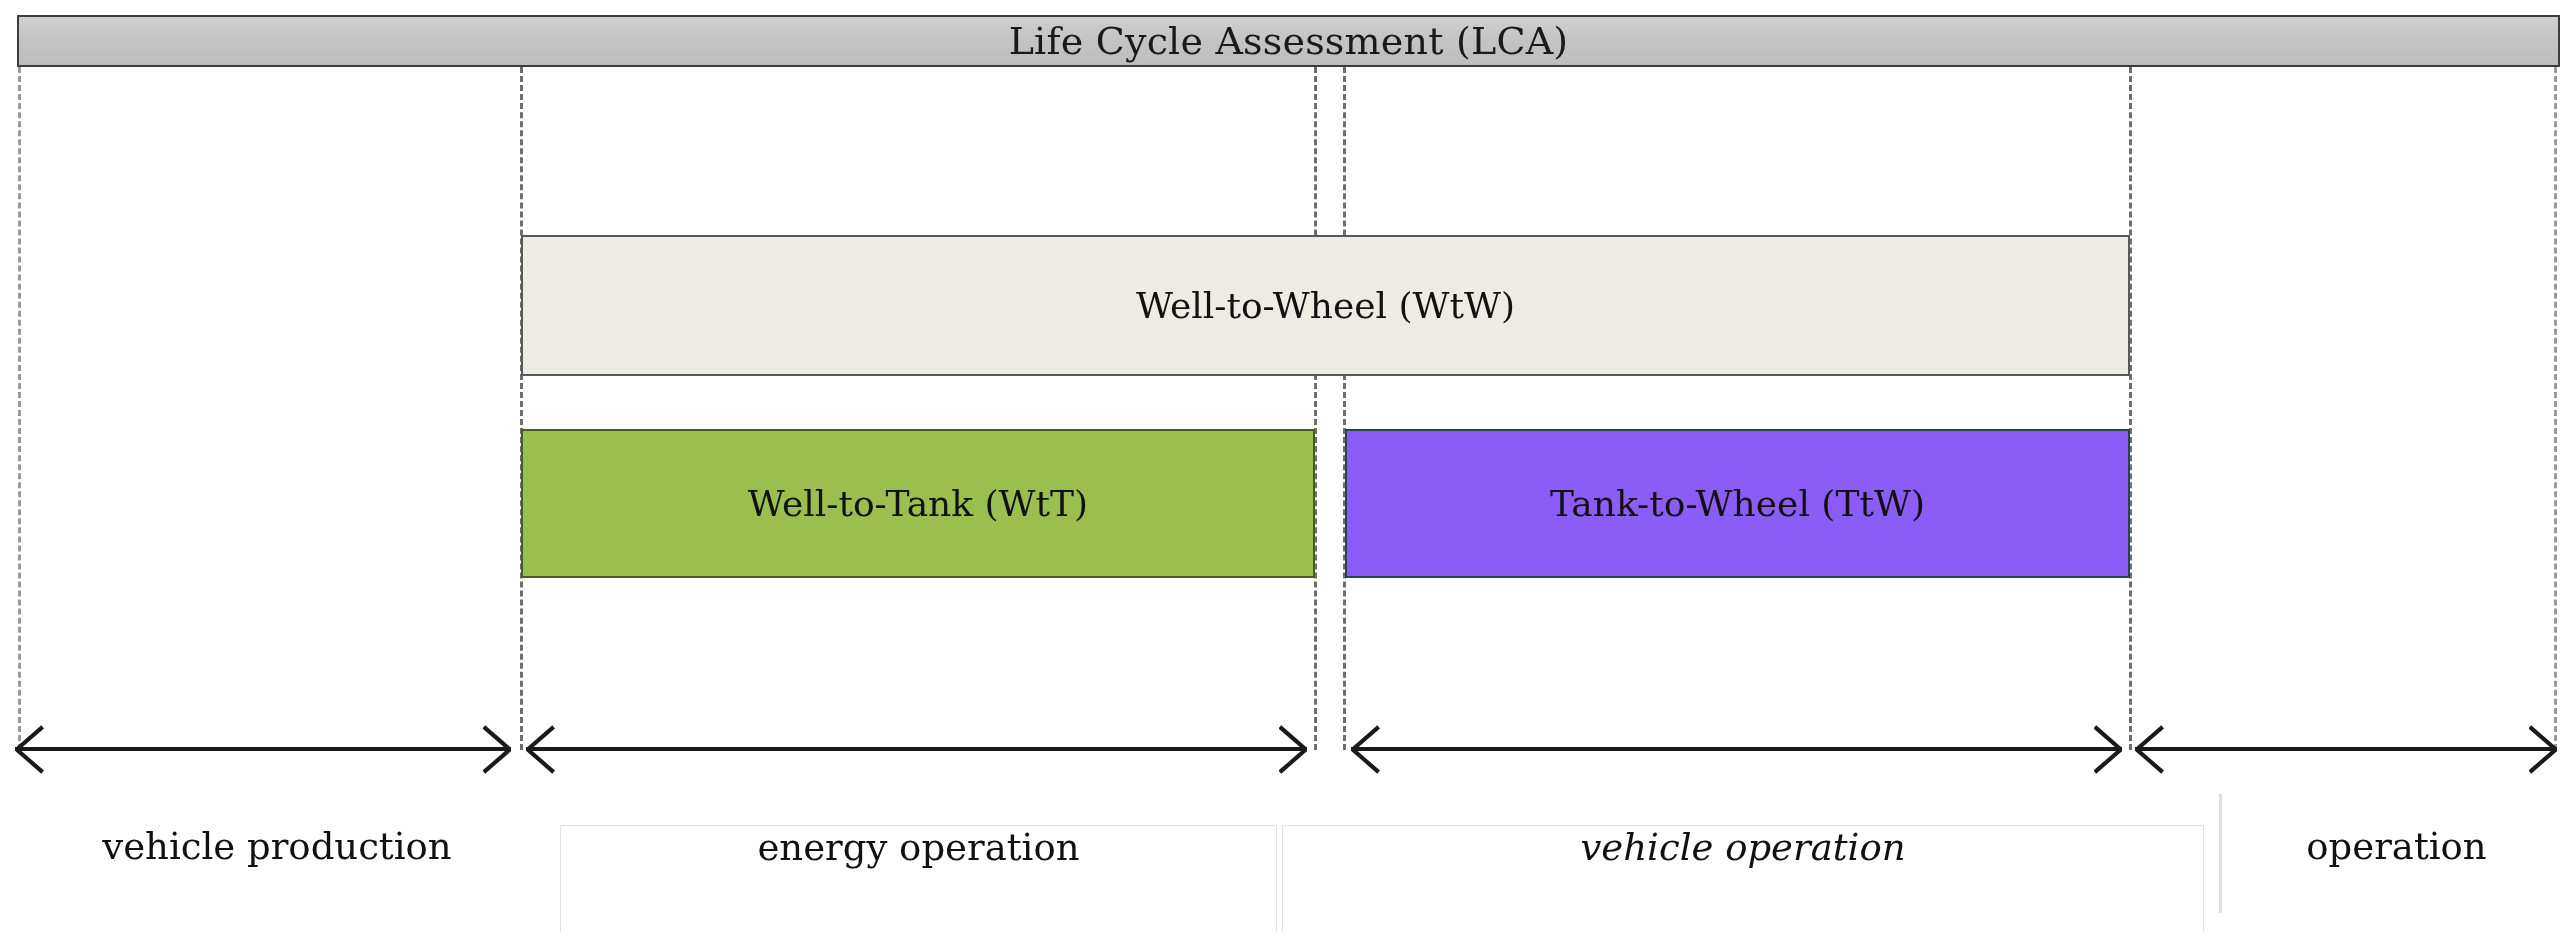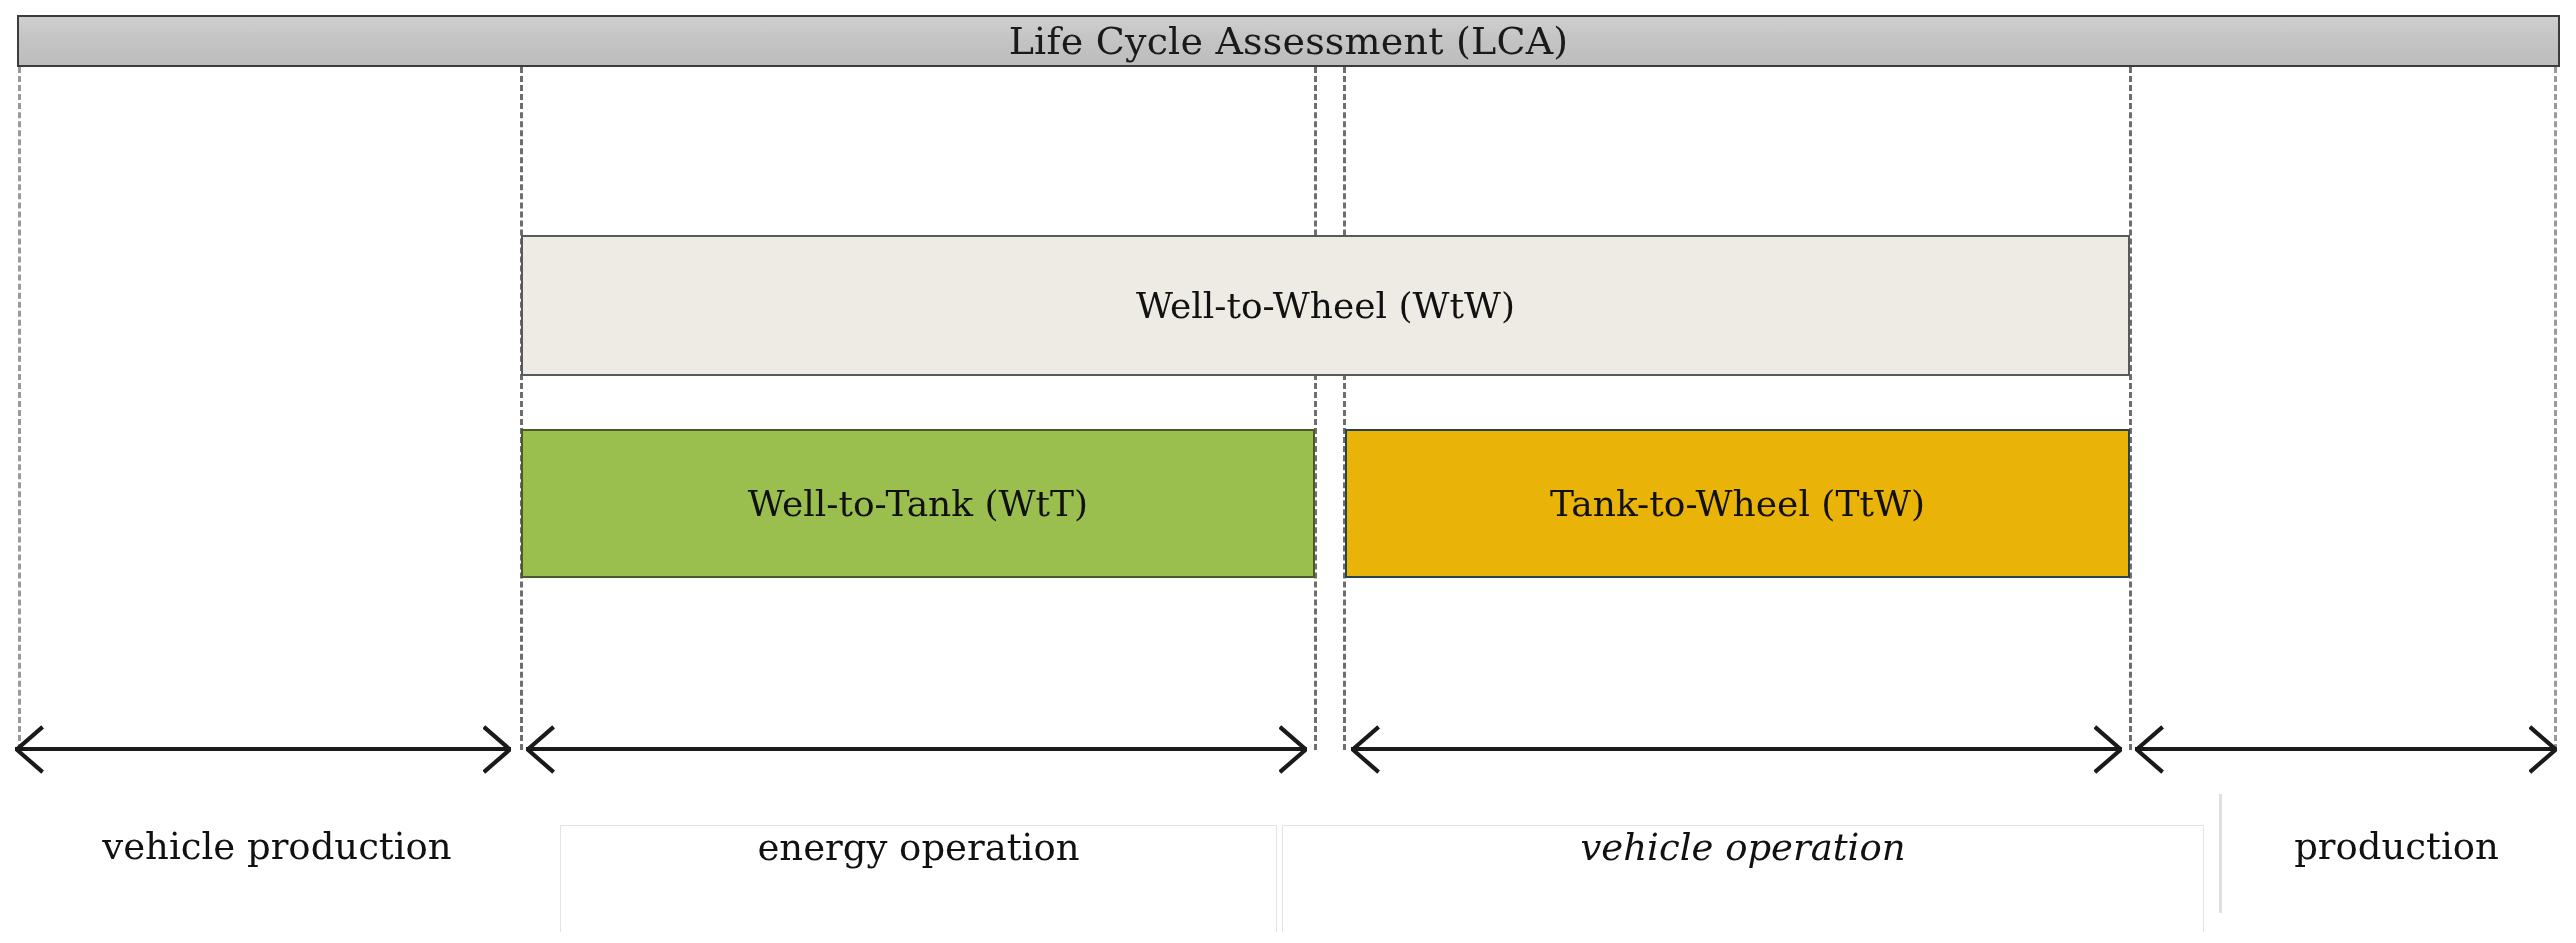--- a/index.html
+++ b/index.html
@@ -35,21 +35,21 @@
   .bar-wtw{
     left:521px;top:235px;width:1609px;height:141px;
     background:#edebe4;border-color:#595959;
   }
   .bar-wtt{
     left:521px;top:429px;width:794px;height:149px;
     background:#9ABF4E;border-color:#4a5a28;
   }
   .bar-ttw{
     left:1345px;top:429px;width:785px;height:149px;
-    background:#eab308;border-color:#27434f;
+    background:#8b5cf6;border-color:#27434f;
   }
 
   
   .arrow-row{position:absolute;left:0;top:722px;width:2576px;height:59px;}
   .arrow{position:absolute;top:0;height:59px;}
   .arrow .shaft{
     position:absolute;left:0;right:0;top:25px;height:4.2px;background:#1a1a1a;
   }
   .arrow .head{
     position:absolute;top:3.4px;width:28.5px;height:49px;
@@ -167,17 +167,17 @@
     <span>energy operation</span>
   </div>
 
   <div class="stage-label boxed" style="left:1282px;width:922px;font-style:italic;">
     <span>vehicle operation</span>
   </div>
 
   <div class="sep" style="left:2219px;"></div>
 
   <div class="stage-label" style="left:2233px;width:327px;">
-    <span>production</span>
+    <span>operation</span>
   </div>
 
 </div>
 
 
 </body></html>

